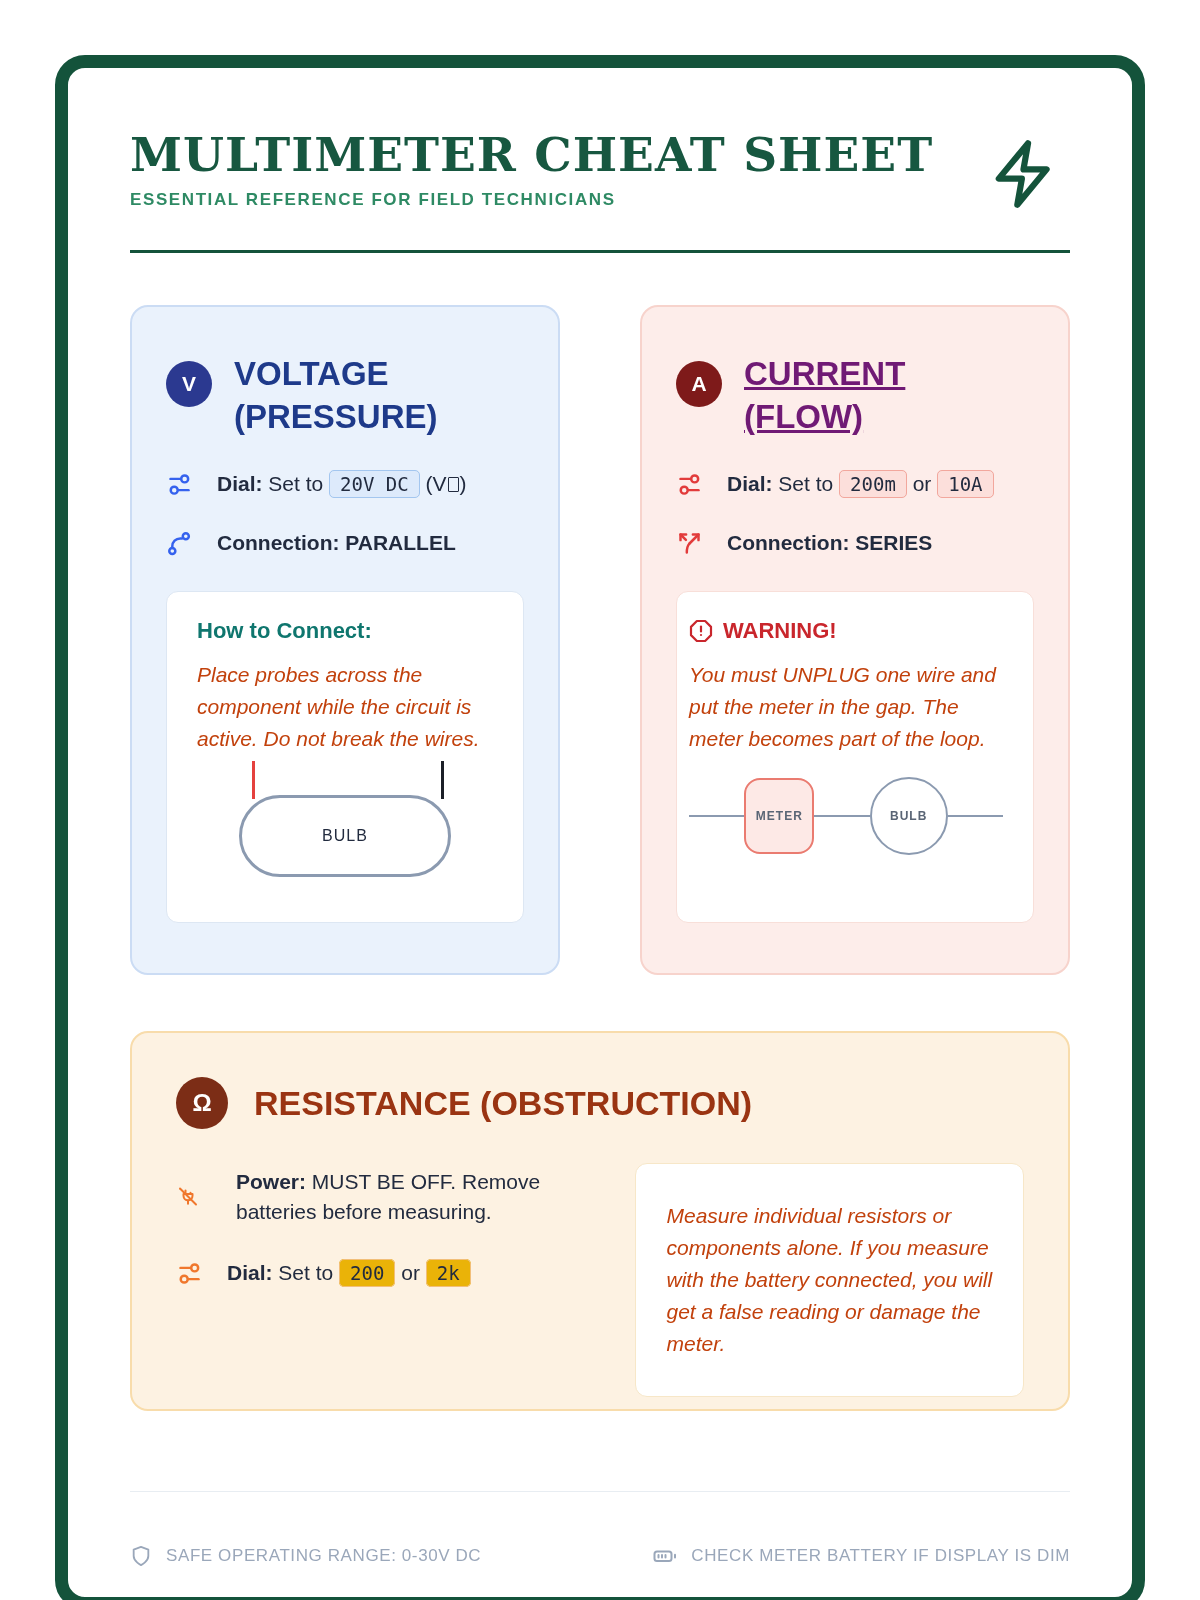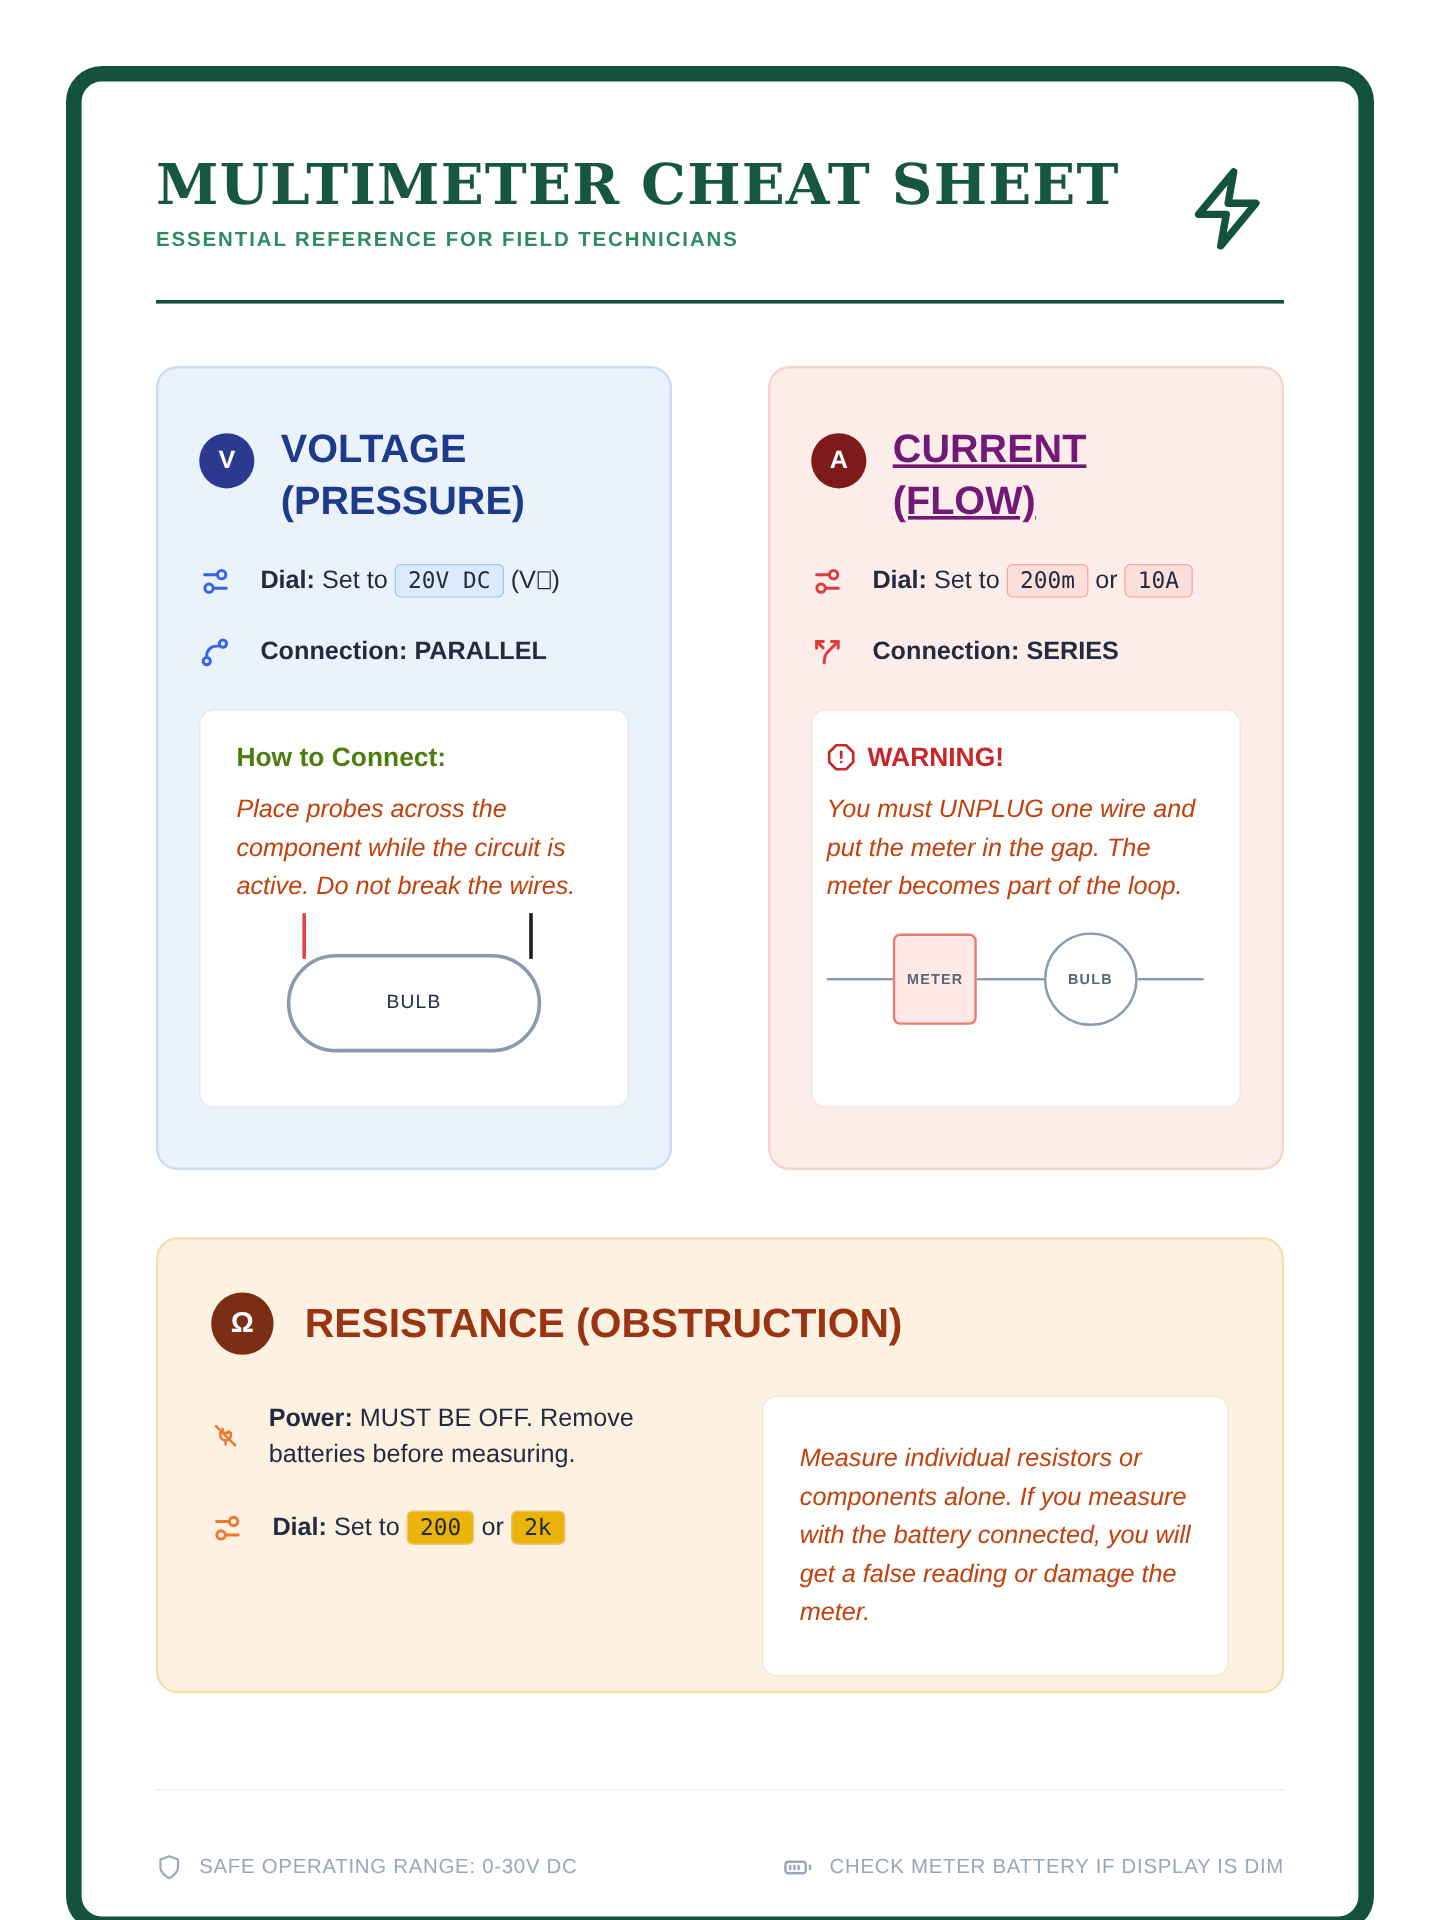--- a/index.html
+++ b/index.html
@@ -45,57 +45,57 @@
   .chip-blue   { background:#ddeafb; border:1.5px solid #a3c6ef; }
   .chip-red    { background:#fcdfdb; border:1.5px solid #f2a79d; }
   .chip-orange { background:#eab308; border:1.5px solid #f2bf79; }
   .tofu { display:inline-block; width:11px; height:15px; border:1.6px solid #222b3f;
           border-radius:1px; vertical-align:-1px; margin:0 1px; }
 
   .panel { background:#fff; border-radius:12px; margin-top:34px; padding:26px 30px 18px;
            height:332px; }
   .card-voltage .panel { border:1px solid #dde7f3; }
   .card-current .panel { border:1px solid #f8dfd9;padding-left:12px; }
-  .panel-title { font-size:22px; font-weight:bold; color:#4d7c0f; }
+  .panel-title { font-size:22px; font-weight:bold; color:#0f766e; }
   .warn-title { color:#c9262c; display:flex; align-items:center; gap:10px; }
   .panel-text { margin-top:15px; font-style:italic; font-size:21px; line-height:1.52;
                 color:#c2410c; }
 
   
   .bulb-diagram { position:relative; width:212px; height:118px; margin:6px auto 0; }
   .probe { position:absolute; top:0; width:3px; height:38px; }
   .probe-red { left:13px; background:#e5413e; }
   .probe-black { right:7px; background:#1b1f27; }
   .bulb-pill { position:absolute; top:34px; left:0; width:212px; height:82px;
                border:3px solid #8b9ab0; border-radius:41px; background:#fff;
                display:flex; align-items:center; justify-content:center;
                font-size:16px; letter-spacing:1px; color:#222b3f; }
 
   
   .circuit { display:flex; align-items:center; margin-top:22px; }
   .wire { height:2px; background:#8b9ab0; flex:1; }
   .meter-box { width:70px; height:76px; flex:none; border:2px solid #ea7b70;
-               background:#fde9e6; border-radius:6px; display:flex; align-items:center;
+               background:#fde9e6; border-radius:16px; display:flex; align-items:center;
                justify-content:center; font-size:12px; font-weight:bold;
                letter-spacing:1px; color:#5a6575; }
   .bulb-circle { width:78px; height:78px; flex:none; border:2px solid #8b9ab0;
                  background:#fff; border-radius:50%; display:flex; align-items:center;
                  justify-content:center; font-size:12px; font-weight:bold;
                  letter-spacing:1px; color:#5a6575; }
 
   
   .card-resistance { margin-top:56px; background:#fdf2e2; border:2px solid #f8dcab;
                      border-radius:18px; padding:38px 44px; height:380px; }
   .res-head { display:flex; align-items:center; gap:26px; margin-top:6px; }
   .badge-ohm { width:52px; height:52px; margin-top:0; background:#7c2d16; font-size:24px; }
   .res-title { font-size:34px; font-weight:bold; color:#9a3412; }
   .res-body { display:flex; margin-top:34px; }
   .res-left { width:470px; }
   .res-left .info-row:first-child { margin-top:4px; }
-  .res-left .wrap-text { width:312px; line-height:1.45; }
+  .res-left .wrap-text { width:312px; line-height:1.45;margin-left:12px; }
   .res-note { margin-left:auto; width:396px; background:#fff; border:1px solid #f7e7c8;
               border-radius:12px; padding:36px 30px; }
   .res-note .panel-text { margin-top:0; }
 
   
   .footer-divider { margin-top:80px; height:1px; background:#e8edf2; }
   .footer { margin-top:52px; display:flex; justify-content:space-between;
             align-items:center; color:#9aa7ba; font-weight:normal; font-size:17px;
             letter-spacing:0.6px; }
   .foot-item { display:flex; align-items:center; gap:14px; }

